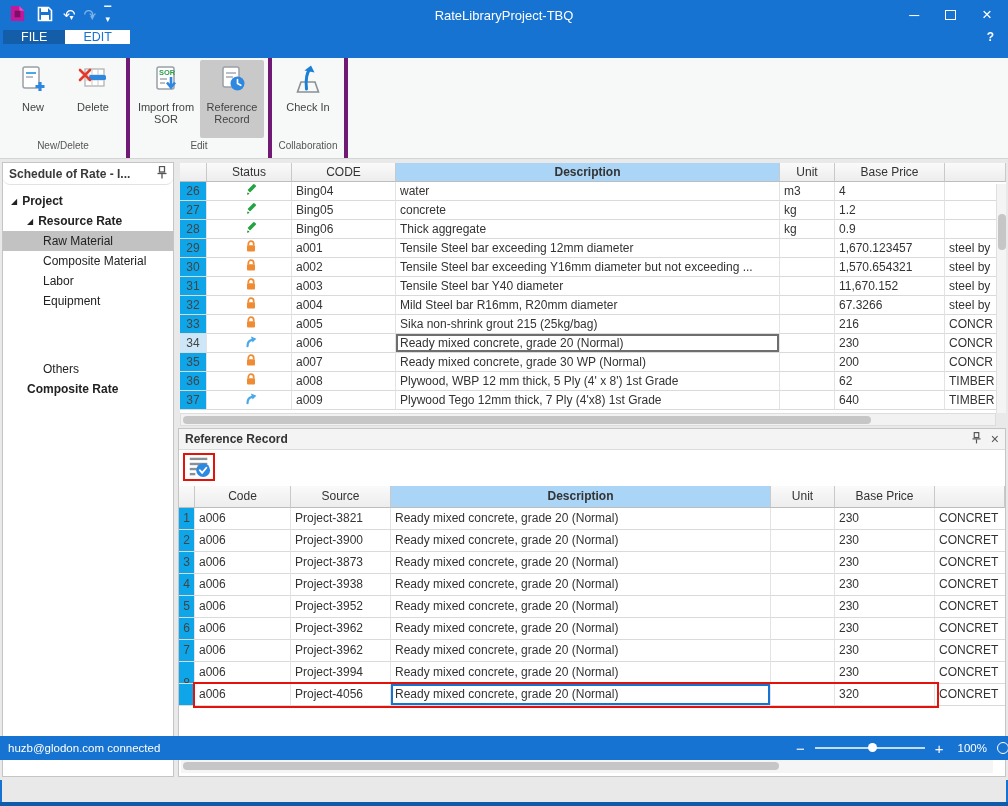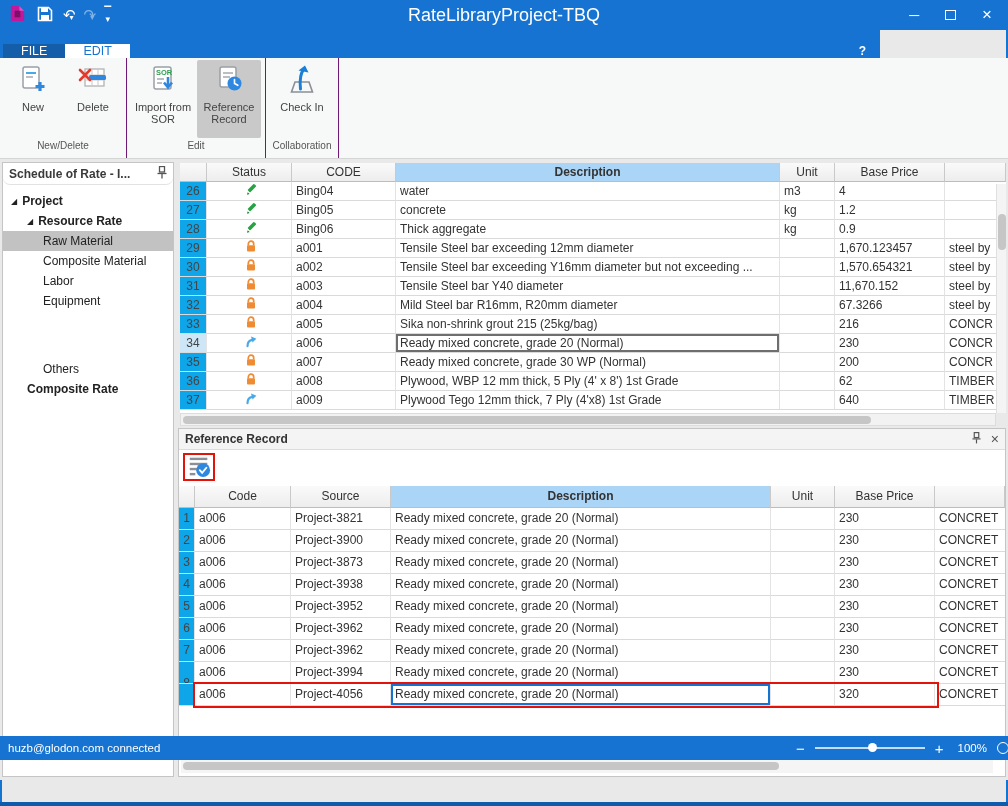--- a/index.html
+++ b/index.html
@@ -8,37 +8,37 @@
   .window { position:relative; width:1008px; height:806px; background:#e9e9e9;
     border-left:2px solid #1673d2; border-right:2px solid #1673d2; }
 
   
   .titlebar { position:absolute; left:-2px; top:0; width:1008px; height:30px; background:#1673d2;
     display:flex; align-items:center; color:#fff; }
   .qat { display:flex; align-items:center; gap:10px; padding-left:8px; }
   .qat .arrow { font-size:15px; line-height:1; }
   .qat .caret { font-size:8px; margin-left:-6px; }
   .disabled { opacity:.45; }
-  .win-title { position:absolute; left:0; right:0; text-align:center; font-size:18px; pointer-events:none; }
+  .win-title { position:absolute; left:0; right:0; text-align:center; font-size:13px; pointer-events:none; }
   .win-btns { margin-left:auto; display:flex; align-items:center; gap:26px; padding-right:16px; z-index:2; }
   .win-btns span { font-size:14px; cursor:default; }
   .maxbox { width:11px; height:10px; border:1.5px solid #fff; display:inline-block; }
 
   
-  .tabrow { position:absolute; left:-2px; top:30px; width:880px; height:28px; background:#1673d2;
-    display:flex; align-items:flex-end; color:#fff; }
+  .tabrow { position:absolute; left:-2px; top:30px; width:1008px; height:28px; background:#1673d2;
+    display:flex; align-items:flex-start; color:#fff; }
   .tab { padding:0 18px; display:flex; align-items:center; font-size:12.5px; }
   .tab.file { background:#135da9; margin-left:3px; }
   .tab.edit { background:#fff; color:#1673d2; }
   .tab-help { margin-left:auto; padding-right:14px; display:flex; align-items:center; font-weight:bold; }
 
   
   .ribbon { position:absolute; left:-2px; top:58px; width:1008px; height:101px; background:#f7f8f8;
     border-bottom:1px solid #d5d5d5; display:flex; }
-  .rgroup { display:flex; flex-direction:column; border-right:1px solid #701a75; padding:2px 4px 0 4px; }
+  .rgroup { display:flex; flex-direction:column; border-right:4px solid #701a75; padding:2px 4px 0 4px; }
   .rbuttons { flex:1; display:flex; align-items:flex-start; gap:2px; }
   .rbtn { width:58px; min-height:78px; display:flex; flex-direction:column; align-items:center;
     padding-top:4px; text-align:center; font-size:11px; color:#444; line-height:12px; border-radius:2px; }
   .rbtn.wide { width:64px; }
   .rbtn.active { background:#c9c9c9; }
   .rbtn svg { margin-bottom:5px; }
   .rgroup-label { height:18px; text-align:center; font-size:10px; color:#555; }
 
   
   .content { position:absolute; left:-2px; top:159px; width:1008px; height:621px; background:#e9e9e9; }

